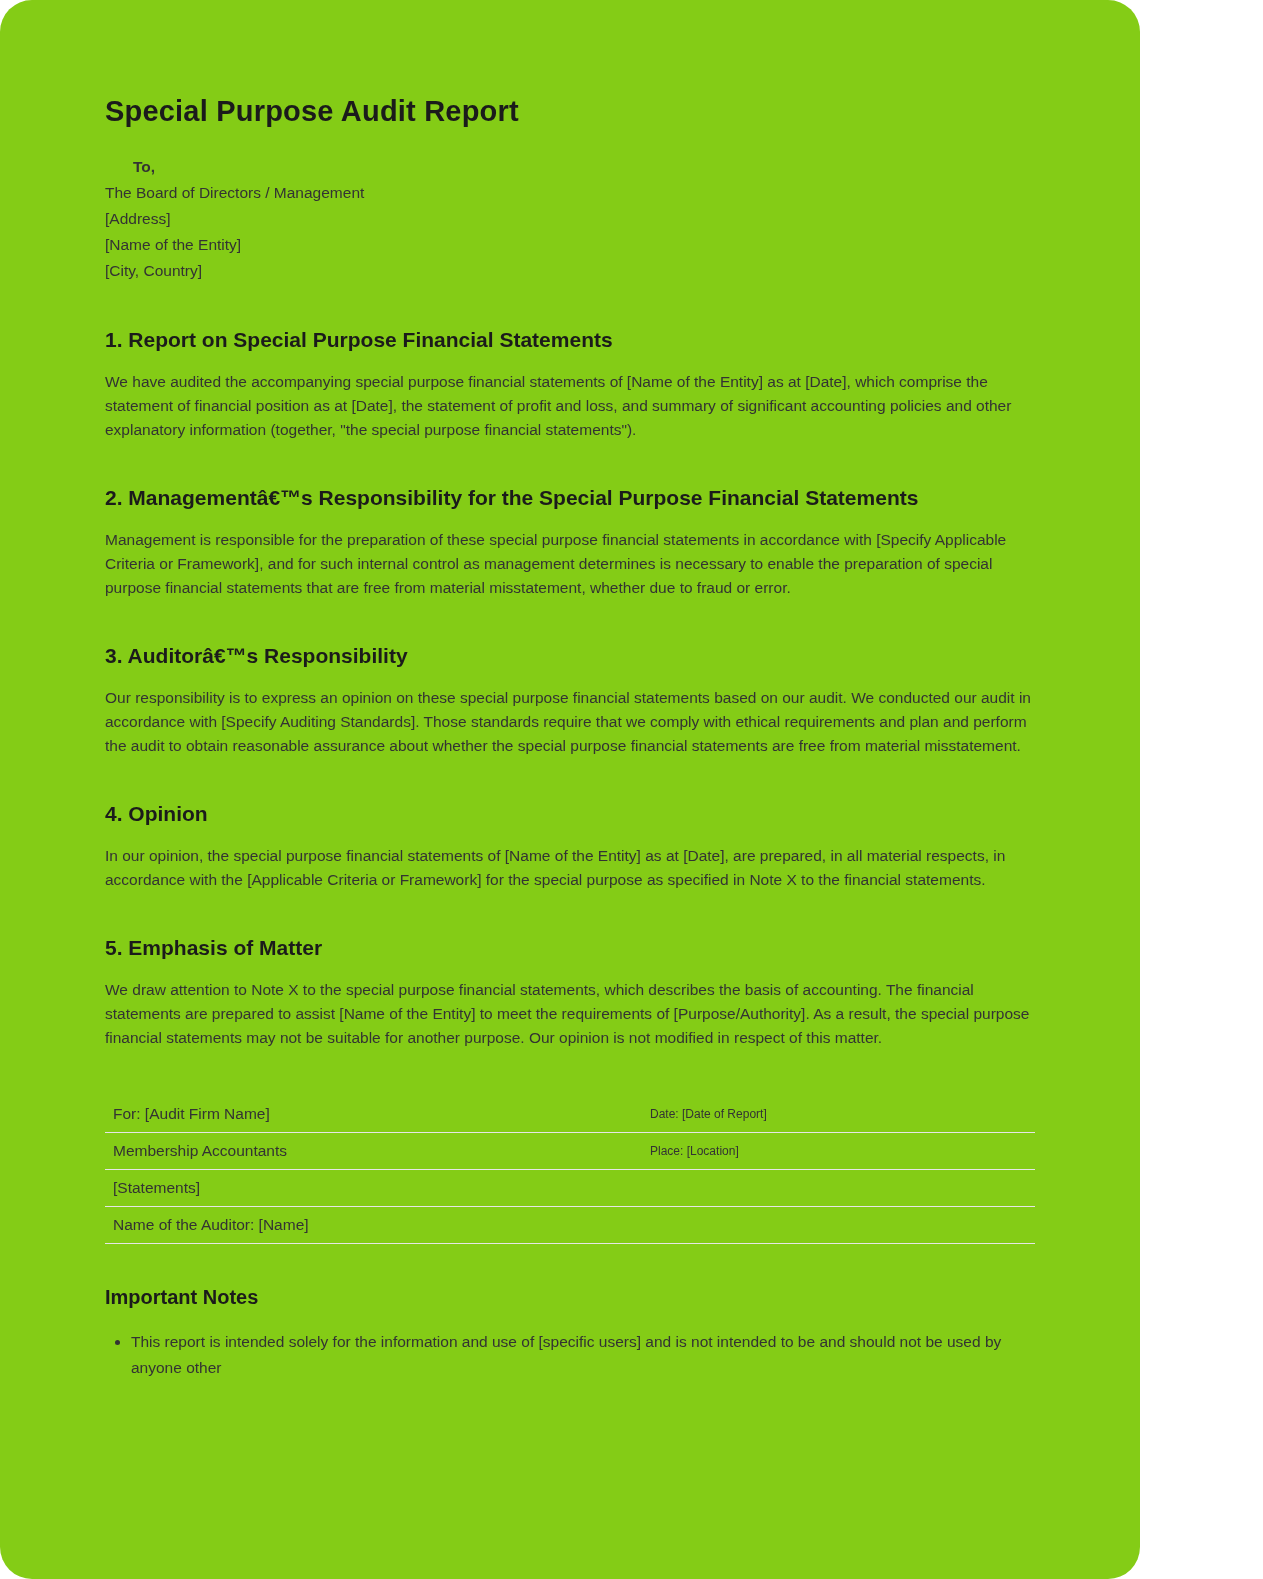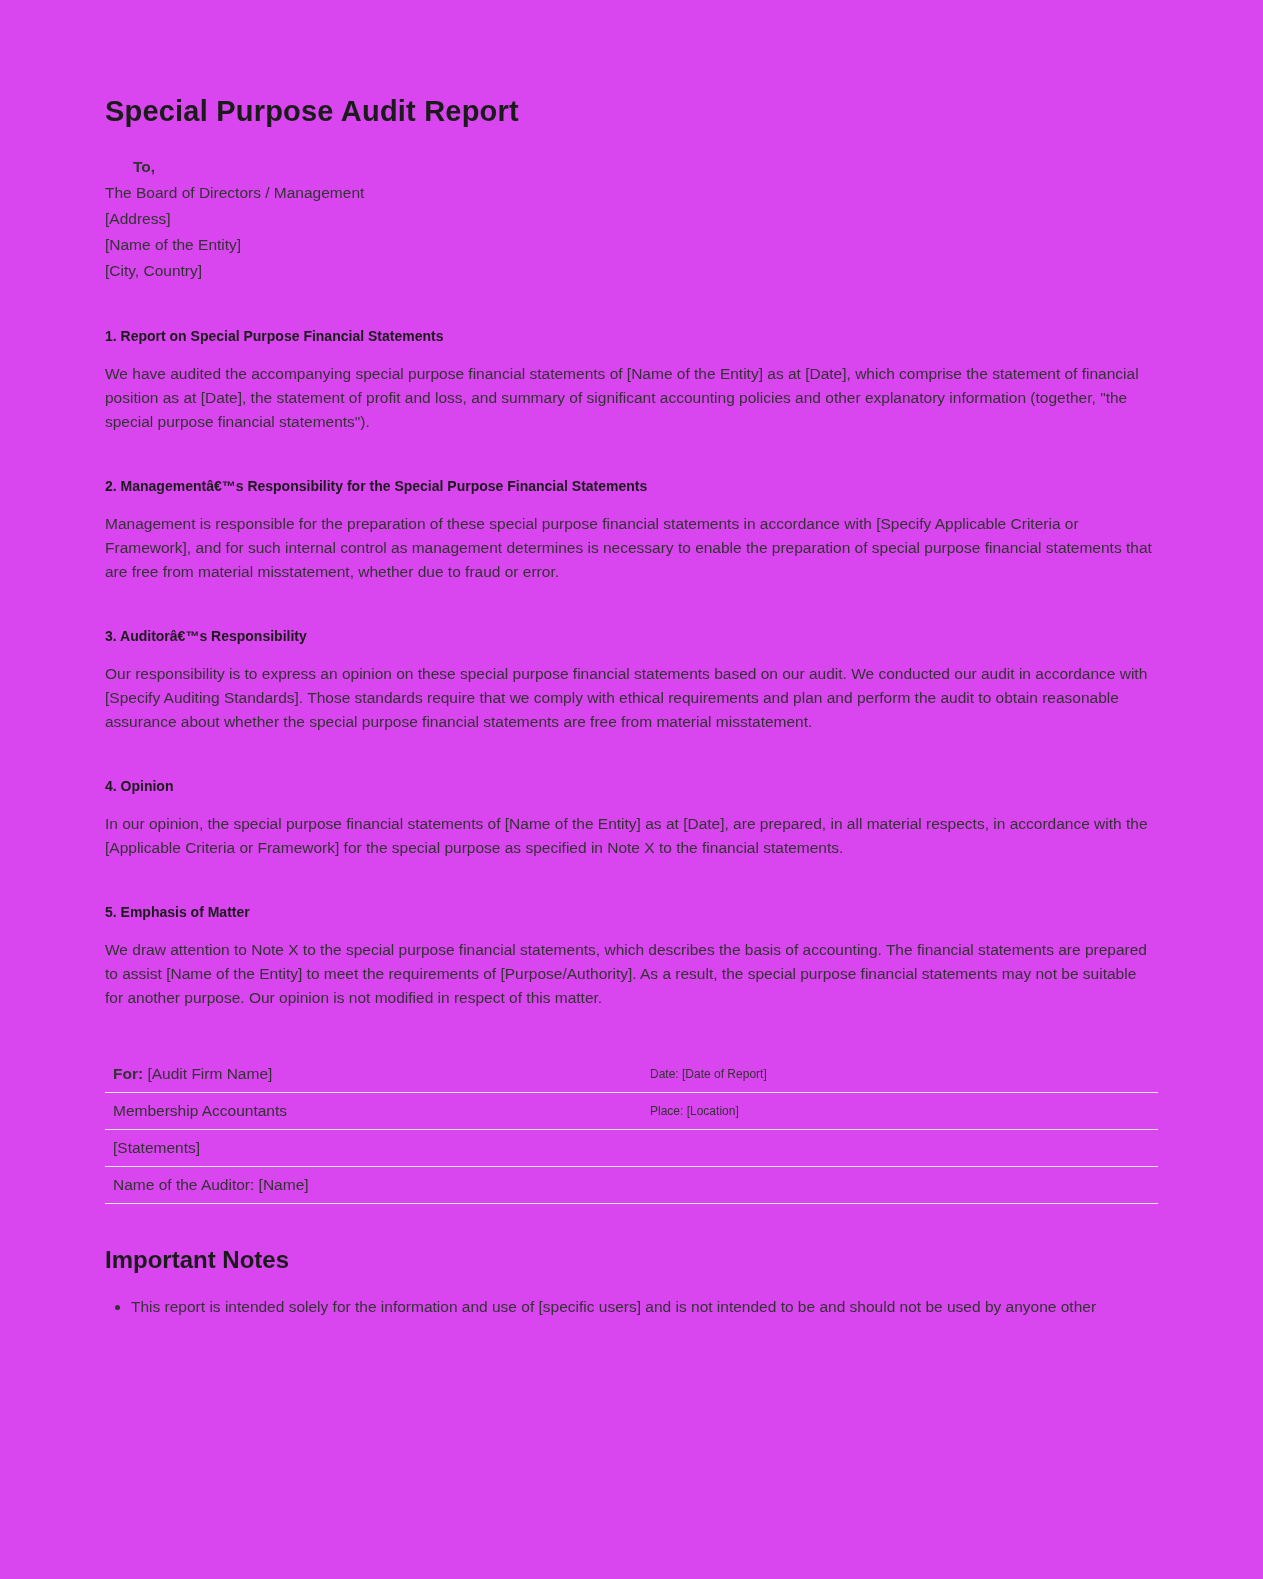--- a/index.html
+++ b/index.html
@@ -3,24 +3,25 @@
 <meta charset="utf-8">
 <style>
   * { box-sizing: border-box; margin: 0; padding: 0; }
   html, body { background: #ffffff; }
   body {
     font-family: "Liberation Sans", "DejaVu Sans", sans-serif;
     color: var(--text-color, #333333);
   }
   .page {
     position: relative;
-    width: 1263px;
+    width: 1140px;
     height: 1579px;
-    background: #d946ef;
+    background: #84cc16;
     overflow: hidden;
+    border-radius: 32px;
   }
   .content {
     padding: 95px 105px 0 105px;
   }
   .doc-title {
     font-size: 29px;
     font-weight: 700;
     color: var(--heading-color, #1b1b1b);
     letter-spacing: 0.2px;
     margin-bottom: 26px;
@@ -29,21 +30,21 @@
     font-size: 15.5px;
     font-weight: 700;
     line-height: 26px;
     margin-left: 28px;
   }
   .recipient-line {
     font-size: 15.5px;
     line-height: 26px;
   }
   .section-heading {
-    font-size: 14px;
+    font-size: 21px;
     font-weight: 700;
     color: var(--heading-color, #1b1b1b);
     margin-top: 44px;
     margin-bottom: 18px;
   }
   .section-body {
     font-size: 15.5px;
     line-height: 24px;
   }
   .sig-table {
@@ -59,23 +60,23 @@
   }
   .sig-cell-left {
     width: 545px;
     padding-left: 8px;
     font-size: 15.5px;
   }
   .sig-cell-right {
     flex: 1;
     font-size: 12px;
   }
-  .bold { font-weight: 700; }
+  .bold { font-weight: 400; }
   .notes-heading {
-    font-size: 24px;
+    font-size: 20px;
     font-weight: 700;
     color: var(--heading-color, #1b1b1b);
     margin-top: 42px;
     margin-bottom: 20px;
   }
   .notes-list {
     list-style: disc outside;
     padding-left: 26px;
   }
   .notes-list li {

